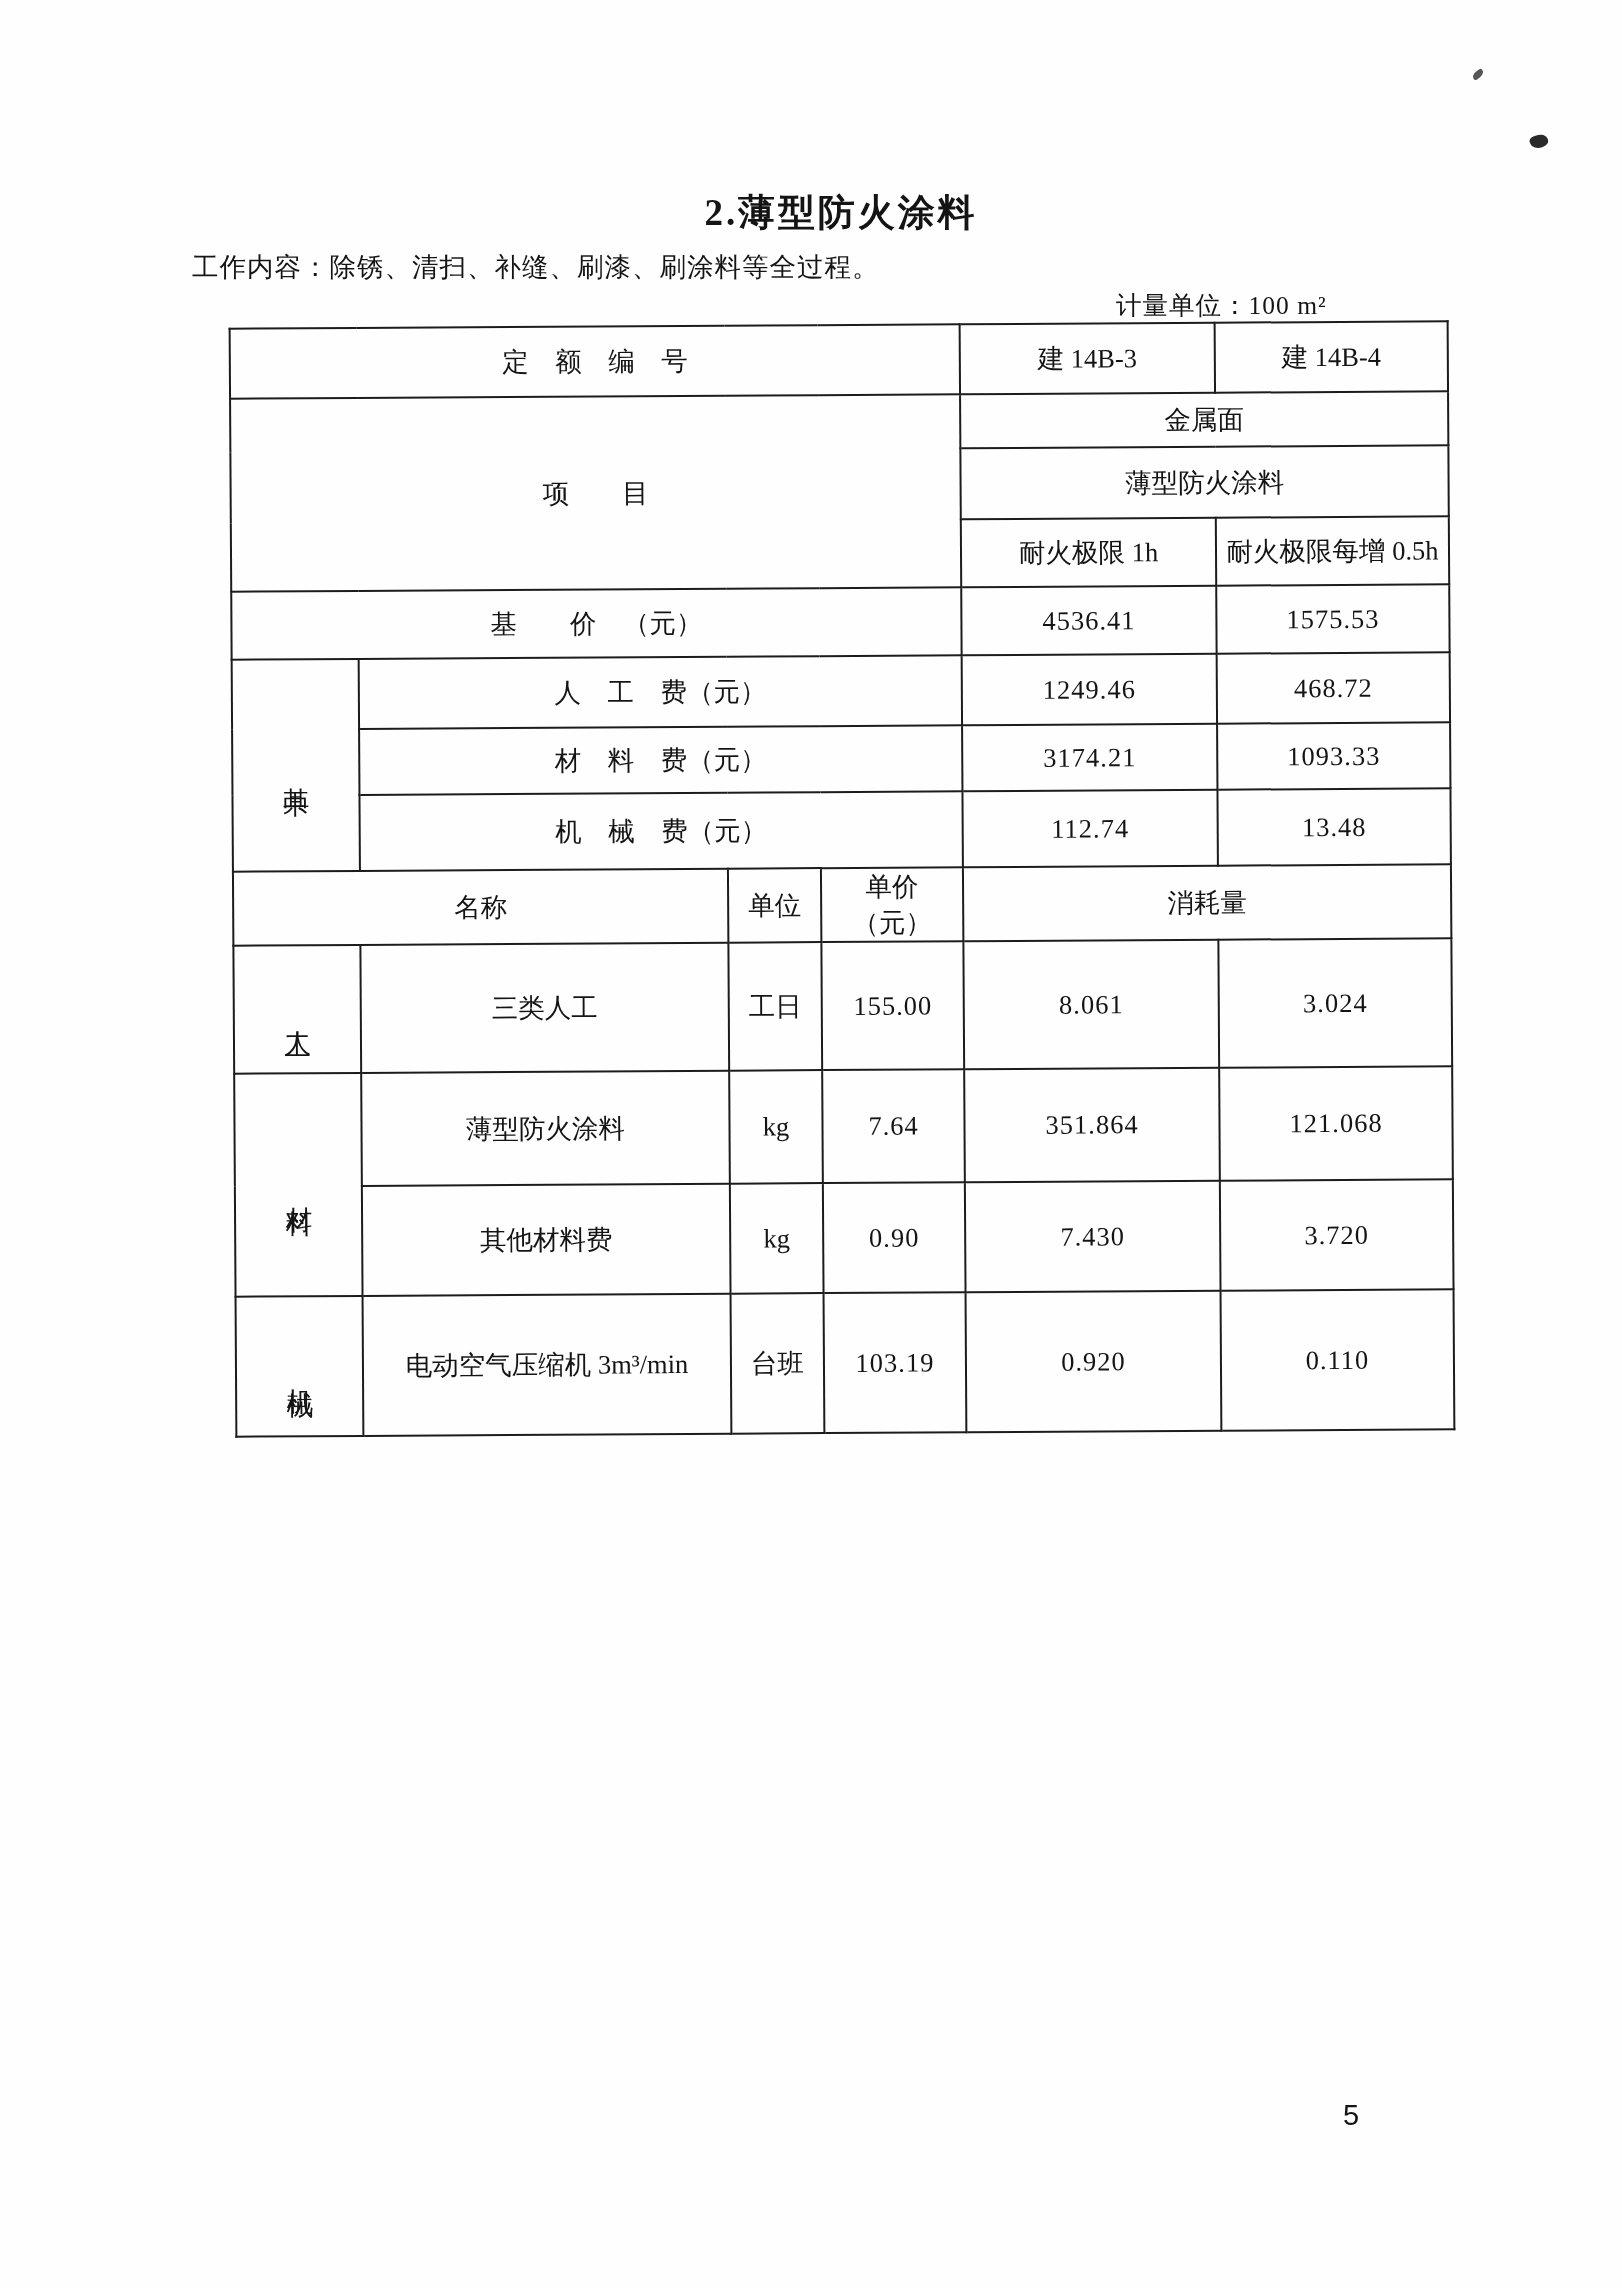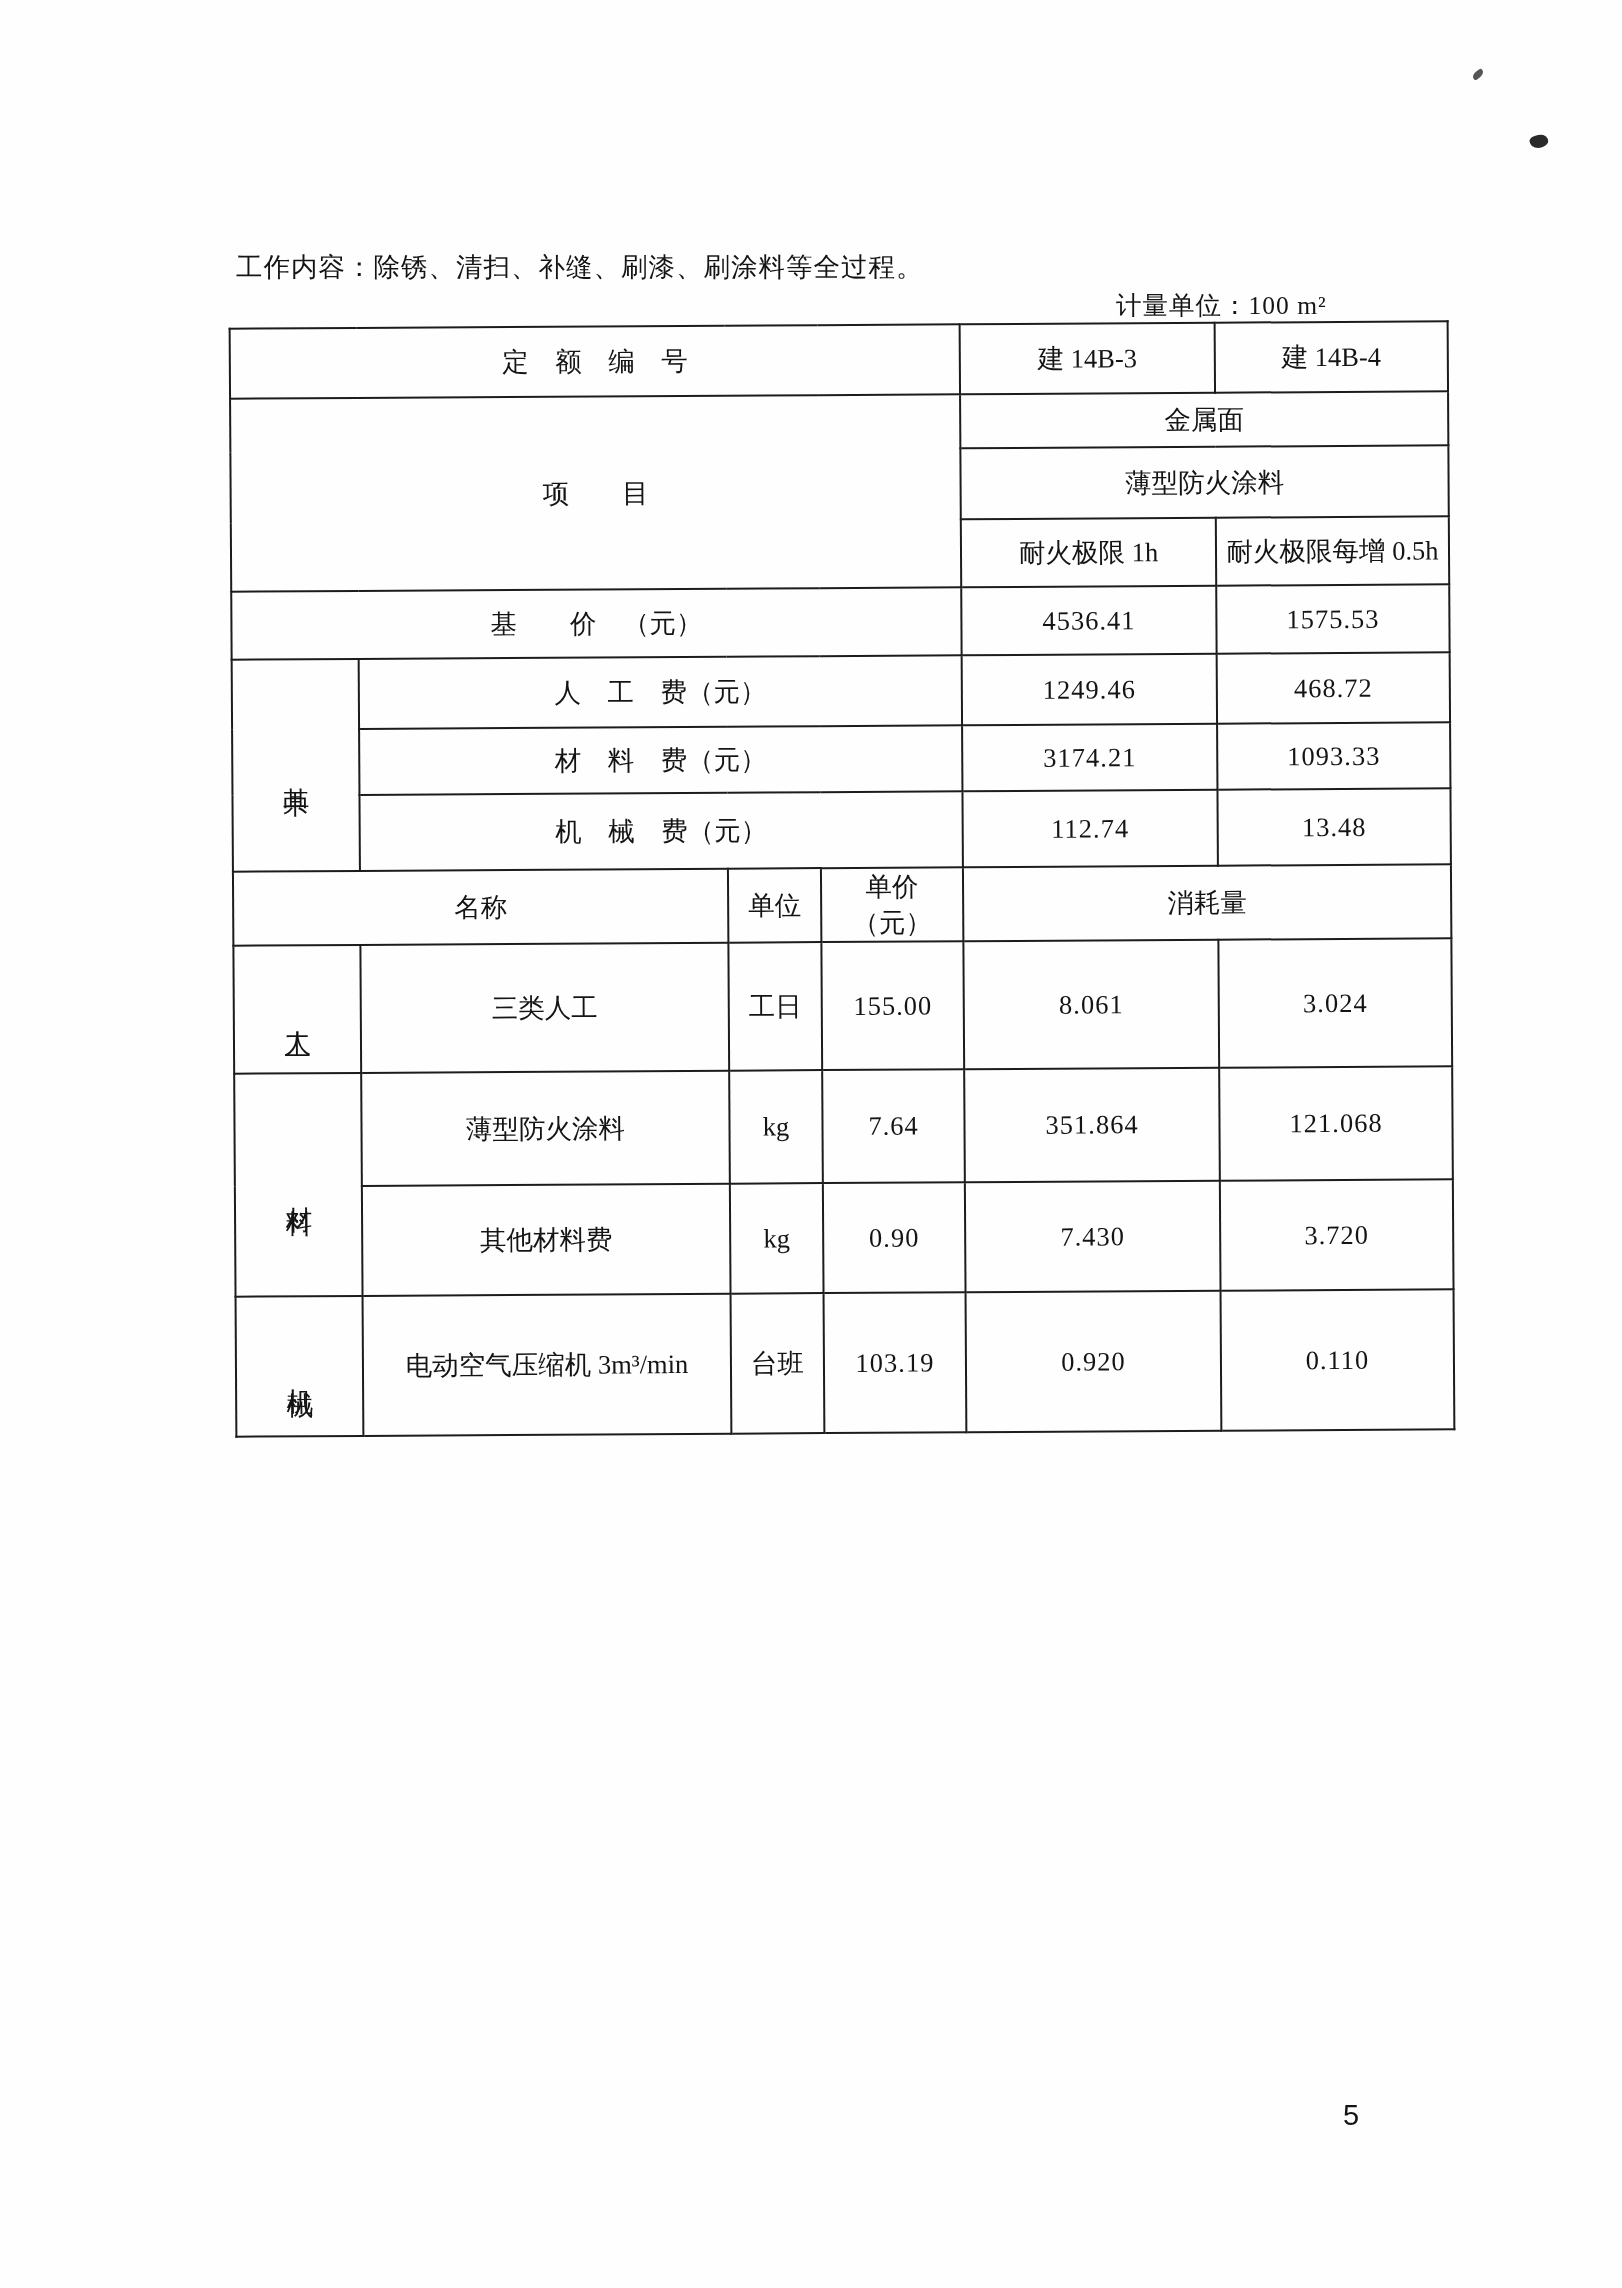--- a/index.html
+++ b/index.html
@@ -11,21 +11,21 @@
     color:#141414;
     overflow:hidden;
   }
   .title{
     position:absolute;left:232px;top:188px;width:1218px;
     margin:0;text-align:center;
     font-size:37px;font-weight:bold;letter-spacing:2.9px;
   }
   .work-content{
     position:absolute;left:192px;top:249px;
-    font-size:26.5px;letter-spacing:1px;margin-left:44px;
+    font-size:26.5px;letter-spacing:1px;
   }
   .unit-note{
     position:absolute;left:1116px;top:288px;
     font-size:25.5px;letter-spacing:1px;
   }
   .tablewrap{
     position:absolute;left:232px;top:324px;
     transform:rotate(-0.35deg);
   }
   table.quota{
@@ -68,20 +68,21 @@
   }
 </style>
 </head>
 <body>
 
 <div class="page">
 
   <div class="speck speck1"></div>
   <div class="speck speck2"></div>
 
+  <h1 class="title">2.薄型防火涂料</h1>
 
   <div class="work-content">工作内容：除锈、清扫、补缝、刷漆、刷涂料等全过程。</div>
 
   <div class="unit-note">计量单位：100 m²</div>
 
   <div class="tablewrap">
     <table class="quota">
       <colgroup>
         <col style="width:127px">
           <col style="width:368px">

